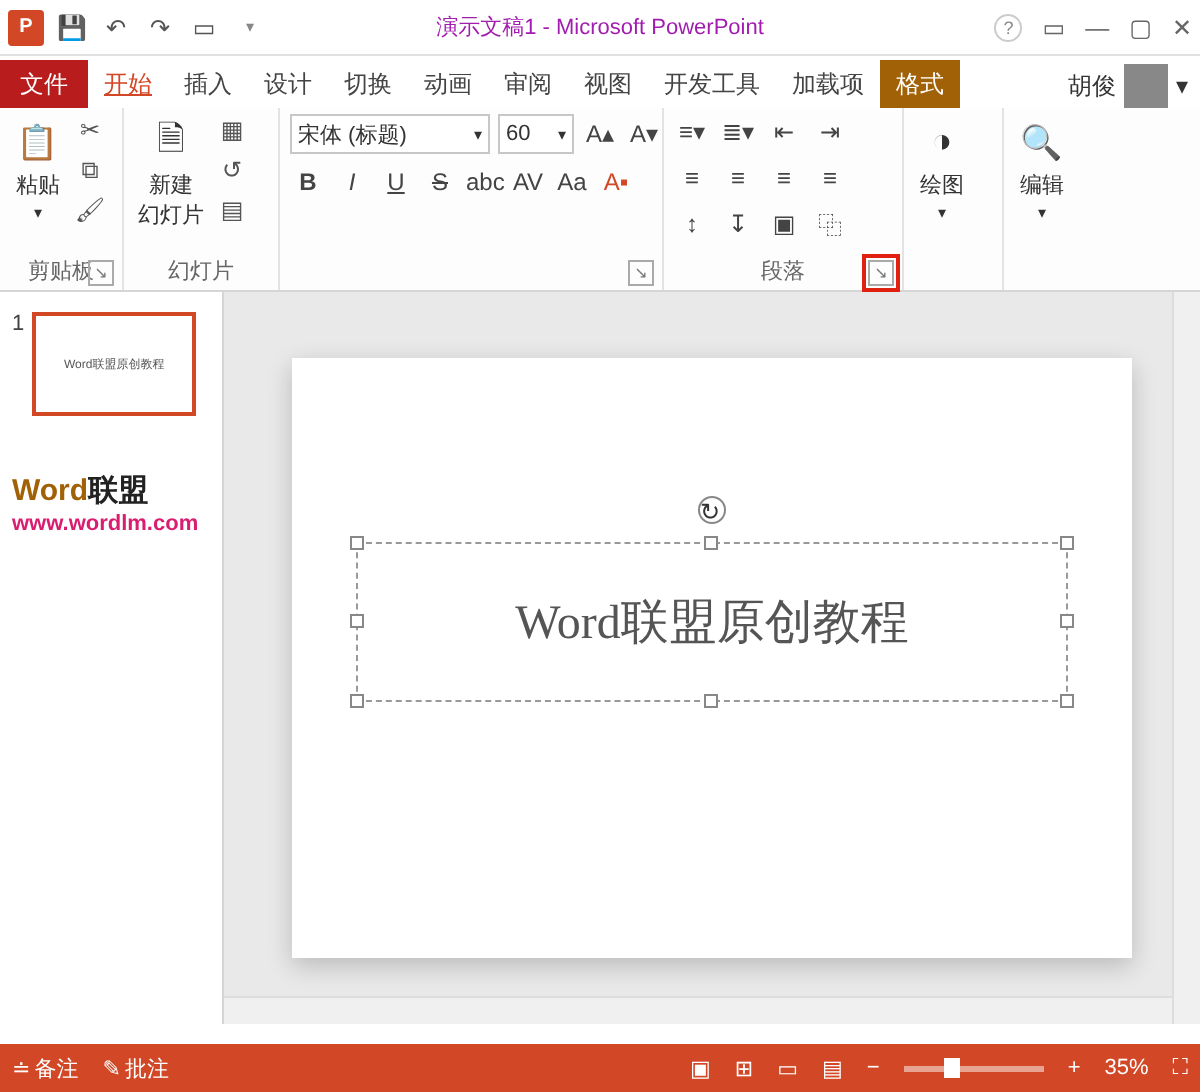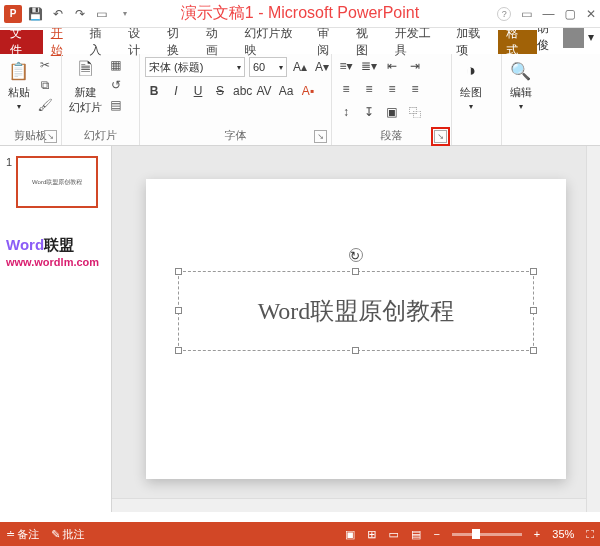--- a/index.html
+++ b/index.html
@@ -1,21 +1,21 @@
 <!DOCTYPE html>
 <html><head>
 <meta charset="utf-8">
 <style>
   * { margin: 0; padding: 0; box-sizing: border-box; font-family: "Microsoft YaHei", "Segoe UI", sans-serif; }
   body { background: #fff; width: 600px; height: 546px; overflow: hidden; font-size: 12px; color: #333; position: relative; }
   .titlebar { height: 28px; background: #fff; border-bottom: 1px solid #e1e1e1; display: flex; align-items: center; padding: 0 4px; position: relative; }
   .qat { display: flex; align-items: center; gap: 6px; }
   .qat .ppt-logo { width: 18px; height: 18px; background: #d24726; color: #fff; font-weight: bold; font-size: 10px; display: flex; align-items: center; justify-content: center; border-radius: 2px; }
   .qat-btn { width: 16px; height: 16px; display: flex; align-items: center; justify-content: center; color: #555; cursor: pointer; }
-  .title-text { position: absolute; left: 50%; transform: translateX(-50%); color: #ef4444; font-size: 16px; }
+  .title-text { position: absolute; left: 50%; transform: translateX(-50%); color: #a21caf; font-size: 11px; }
   .win-controls { margin-left: auto; display: flex; gap: 10px; align-items: center; color: #666; }
   .help-icon { color: #888; border: 1px solid #ccc; border-radius: 50%; width: 14px; height: 14px; font-size: 9px; display: flex; align-items: center; justify-content: center; }
   .tabs-row { height: 26px; display: flex; align-items: flex-end; }
   .file-tab { background: #b91c1c; color: #fff; padding: 4px 10px; font-size: 12px; height: 24px; display: flex; align-items: center; }
   .rtab { padding: 4px 8px; font-size: 12px; color: #444; cursor: pointer; height: 24px; display: flex; align-items: center; }
   .rtab.active { color: #d24726; text-decoration: underline; }
   .format-tab { background: #a16207; color: #fff; }
   .tabs-row .spacer { flex: 1; }
   .user-zone { display: flex; align-items: center; gap: 4px; padding-right: 6px; font-size: 12px; }
   .avatar { width: 22px; height: 22px; background: #888; display: inline-block; }
@@ -34,21 +34,21 @@
   .font-row, .font-row2 { display: flex; gap: 4px; align-items: center; }
   .font-row2 button, .para-btn { border: none; background: none; font-size: 12px; width: 18px; height: 18px; cursor: pointer; color: #444; }
   .para-cluster { display: grid; grid-template-columns: repeat(4, 20px); gap: 3px; }
   .para-btn { display: flex; align-items: center; justify-content: center; }
   .body-area { display: flex; height: 366px; }
   .thumb-pane { width: 112px; border-right: 1px solid #d5d5d5; background: #fff; padding: 10px 6px; position: relative; }
   .thumb { display: flex; gap: 4px; }
   .thumb .num { font-size: 11px; color: #444; }
   .thumb .slide-mini { width: 82px; height: 52px; border: 2px solid #d24726; background: #fff; display: flex; align-items: center; justify-content: center; font-size: 6px; color: #555; }
   .watermark { position: absolute; top: 90px; left: 6px; font-size: 15px; font-weight: bold; }
-  .watermark .w1 { color: #8b5cf6; }
+  .watermark .w1 { color: #a16207; }
   .watermark .w2 { color: #222; }
   .watermark-url { position: absolute; top: 110px; left: 6px; font-size: 11px; color: #d91e6f; font-weight: bold; }
   .editor { flex: 1; background: #e9e9e9; position: relative; display: flex; align-items: center; justify-content: center; }
   .slide-canvas { width: 420px; height: 300px; background: #fff; box-shadow: 0 4px 12px rgba(0,0,0,.2); position: relative; }
   .textbox { position: absolute; left: 32px; top: 92px; right: 32px; height: 80px; border: 1px dashed #999; display: flex; align-items: center; justify-content: center; }
   .textbox-inner { font-size: 24px; color: #555; font-family: SimSun, serif; }
   .handle { width: 7px; height: 7px; border: 1px solid #888; background: #fff; position: absolute; }
   .rot-handle { width: 14px; height: 14px; border: 1px solid #888; border-radius: 50%; background: #fff; position: absolute; left: 50%; top: -24px; transform: translateX(-50%); }
   .scroll-v { position: absolute; right: 0; top: 0; bottom: 0; width: 14px; background: #f0f0f0; border-left: 1px solid #ddd; }
   .scroll-h { position: absolute; bottom: 0; left: 0; right: 14px; height: 14px; background: #f0f0f0; border-top: 1px solid #ddd; }
@@ -81,21 +81,20 @@
   </div>
 </div>
 
 <div class="tabs-row">
   <div class="file-tab">文件</div>
   <div class="rtab active">开始</div>
   <div class="rtab">插入</div>
   <div class="rtab">设计</div>
   <div class="rtab">切换</div>
   <div class="rtab">动画</div>
-  <div class="rtab">幻灯片放映</div>
   <div class="rtab">审阅</div>
   <div class="rtab">视图</div>
   <div class="rtab">开发工具</div>
   <div class="rtab">加载项</div>
   <div class="rtab format-tab">格式</div>
   <div class="spacer"></div>
   <div class="user-zone">
     <span>胡俊</span>
     <span class="avatar"></span>
     <span>▾</span>
@@ -155,21 +154,20 @@
         <button><b>B</b></button>
         <button><i>I</i></button>
         <button><u>U</u></button>
         <button><s>S</s></button>
         <button>abc</button>
         <button>AV</button>
         <button>Aa</button>
         <button style="color:#d24726;">A▪</button>
       </div>
     </div>
-    <div class="rgroup-label">字体</div>
     <div class="launcher">↘</div>
   </div>
 
   <div class="rgroup" style="width:120px;">
     <div class="rgroup-body" style="flex-direction:column; gap:5px;">
       <div class="para-cluster">
         <div class="para-btn">≡▾</div>
         <div class="para-btn">≣▾</div>
         <div class="para-btn">⇤</div>
         <div class="para-btn">⇥</div>

